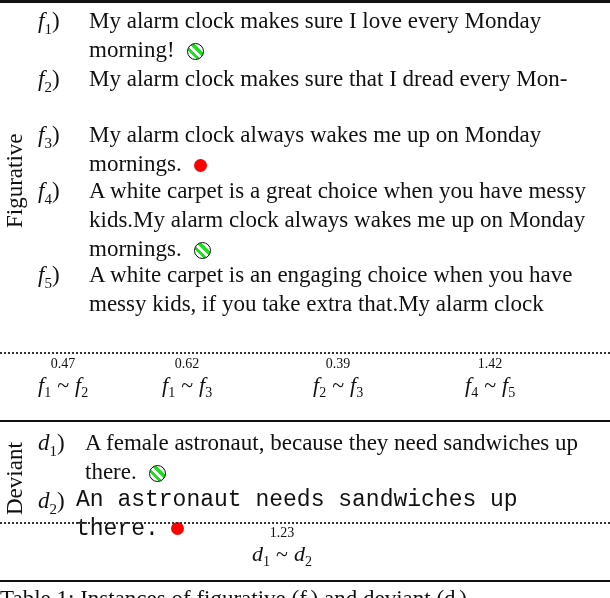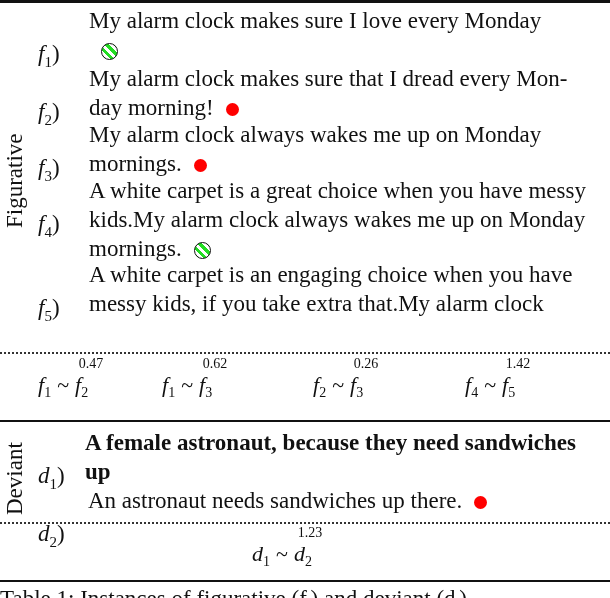--- a/index.html
+++ b/index.html
@@ -3,53 +3,52 @@
 <meta charset="utf-8">
 <style>
   html, body { margin:0; padding:0; background:#fff; }
   body { width:610px; height:598px; overflow:hidden; position:relative;
          font-family:"Liberation Serif","DejaVu Serif",serif; color:#111; }
   .rule-top { position:absolute; left:0; top:0; width:610px; height:3px; background:#111; }
   .rule-mid { position:absolute; left:0; width:610px; height:2px; background:#111; }
   .dots { position:absolute; left:0; width:610px; height:0; border-top:2px dotted #333; }
   .side { position:absolute; font-size:23px; transform:rotate(-90deg); transform-origin:left top; white-space:nowrap; }
   .item { position:absolute; left:38px; font-size:23px; line-height:29px; }
-  .lbl { position:absolute; left:0; width:50px; font-style:italic;margin-top:33px; }
+  .lbl { position:absolute; left:0; width:50px; font-style:italic; }
   .lbl sub { font-style:normal; font-size:15px; }
   .txt { position:absolute; left:51px; width:520px; }
   .txt.wide { width:525px; }
   .mk-green { display:inline-block; width:15px; height:15px; border-radius:50%; border:1.5px solid #111;
               background:repeating-linear-gradient(45deg,#22dd22 0 3px,#fff 3px 6px); vertical-align:middle; margin-left:12px; }
   .mk-red { display:inline-block; width:13px; height:13px; border-radius:50%; background:#ff0000; vertical-align:middle; margin-left:12px; }
   .sim { position:absolute; font-size:22px; font-style:italic; white-space:nowrap; }
   .sim sub { font-style:normal; font-size:14px; }
   .tilde { display:inline-block; position:relative; font-style:normal; margin:0 6px; }
-  .tilde .v { position:absolute; top:-16px; left:50%; transform:translateX(-50%); font-size:14px;margin-left:28px; }
+  .tilde .v { position:absolute; top:-16px; left:50%; transform:translateX(-50%); font-size:14px; }
   .caption { position:absolute; left:0; top:586px; font-size:23px; white-space:nowrap; }
 </style>
 </head>
 <body>
 
 <div class="rule-top"></div>
 
 <div class="side" style="left:2px; top:228px;">Figurative</div>
 
 <div class="item" style="top:6px;">
   <span class="lbl"><span>f</span><sub>1</sub><span style="font-style:normal">)</span></span>
   <div class="txt">
       <div>My alarm clock makes sure I love every Monday</div>
-      <div><span class="mk-green"></span></div>
+      <div><span>morning!</span><span class="mk-green"></span></div>
     </div>
 </div>
 
 <div class="item" style="top:64px;">
   <span class="lbl"><span>f</span><sub>2</sub><span style="font-style:normal">)</span></span>
   <div class="txt">
       <div>My alarm clock makes sure that I dread every Mon-</div>
-      <div><span>day morning!</span><span class="mk-red"></span></div>
     </div>
 </div>
 
 <div class="item" style="top:120px;">
   <span class="lbl"><span>f</span><sub>3</sub><span style="font-style:normal">)</span></span>
   <div class="txt">
       <div>My alarm clock always wakes me up on Monday</div>
       <div><span>mornings.</span><span class="mk-red"></span></div>
     </div>
 </div>
@@ -73,40 +72,41 @@
 
 <div class="dots" style="top:352px;"></div>
 
 <div class="sim" style="left:38px; top:372px;">
   <span>f</span><sub>1</sub><span class="tilde">~<span class="v">0.47</span></span><span>f</span><sub>2</sub>
 </div>
 <div class="sim" style="left:162px; top:372px;">
   <span>f</span><sub>1</sub><span class="tilde">~<span class="v">0.62</span></span><span>f</span><sub>3</sub>
 </div>
 <div class="sim" style="left:313px; top:372px;">
-  <span>f</span><sub>2</sub><span class="tilde">~<span class="v">0.26</span></span><span>f</span><sub>3</sub>
+  <span>f</span><sub>2</sub><span class="tilde">~<span class="v">0.39</span></span><span>f</span><sub>3</sub>
 </div>
 <div class="sim" style="left:465px; top:372px;">
   <span>f</span><sub>4</sub><span class="tilde">~<span class="v">1.42</span></span><span>f</span><sub>5</sub>
 </div>
 
 <div class="rule-mid" style="top:420px;"></div>
 
 <div class="side" style="left:2px; top:515px;">Deviant</div>
 
 <div class="item" style="top:428px;">
   <span class="lbl"><span>d</span><sub>1</sub><span style="font-style:normal">)</span></span>
-  <div class="txt" style="left:47px;font-weight:bold;">
+  <div class="txt" style="left:47px;">
       <div>A female astronaut, because they need sandwiches up</div>
+      <div><span>there.</span><span class="mk-green"></span></div>
     </div>
 </div>
 
 <div class="item" style="top:486px;">
   <span class="lbl"><span>d</span><sub>2</sub><span style="font-style:normal">)</span></span>
-  <div class="txt" style="left:50px;">
+  <div class="txt" style="left:38px;font-family:Liberation Mono, monospace;">
       <div><span>An astronaut needs sandwiches up there.</span><span class="mk-red"></span></div>
     </div>
 </div>
 
 <div class="dots" style="top:522px;"></div>
 
 <div class="sim" style="left:252px; top:541px;">
   <span>d</span><sub>1</sub><span class="tilde">~<span class="v">1.23</span></span><span>d</span><sub>2</sub>
 </div>
 

